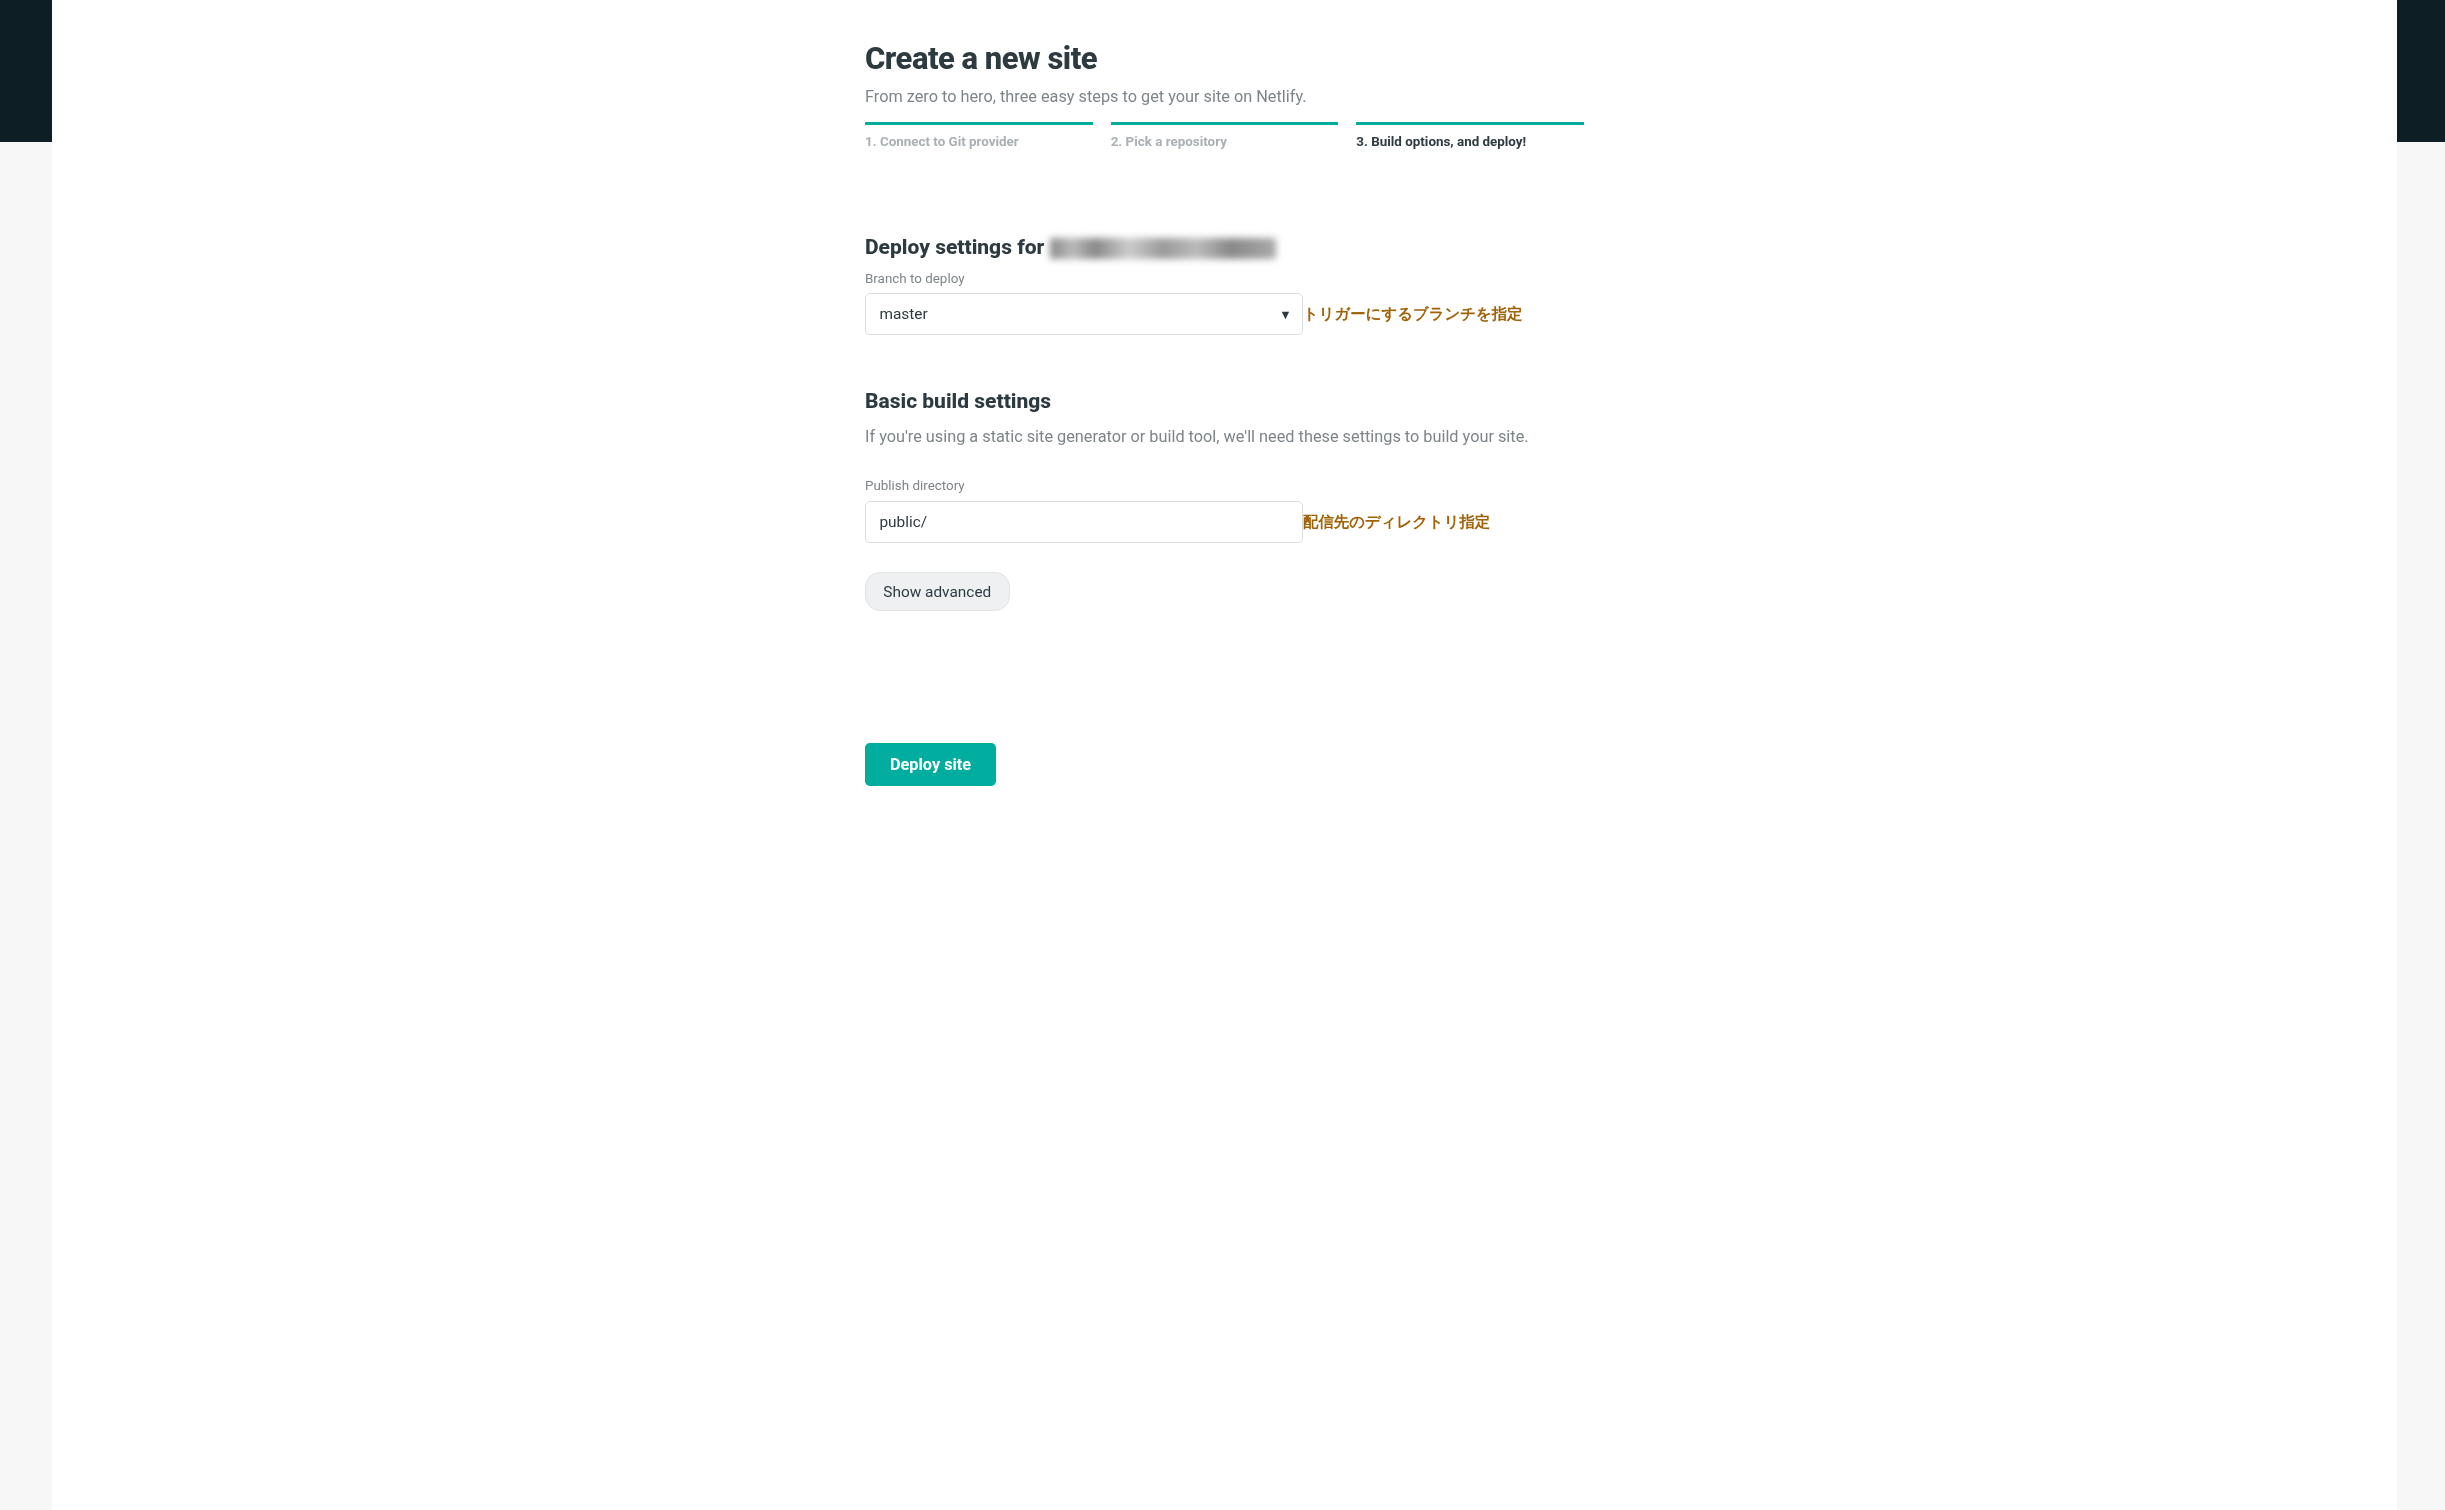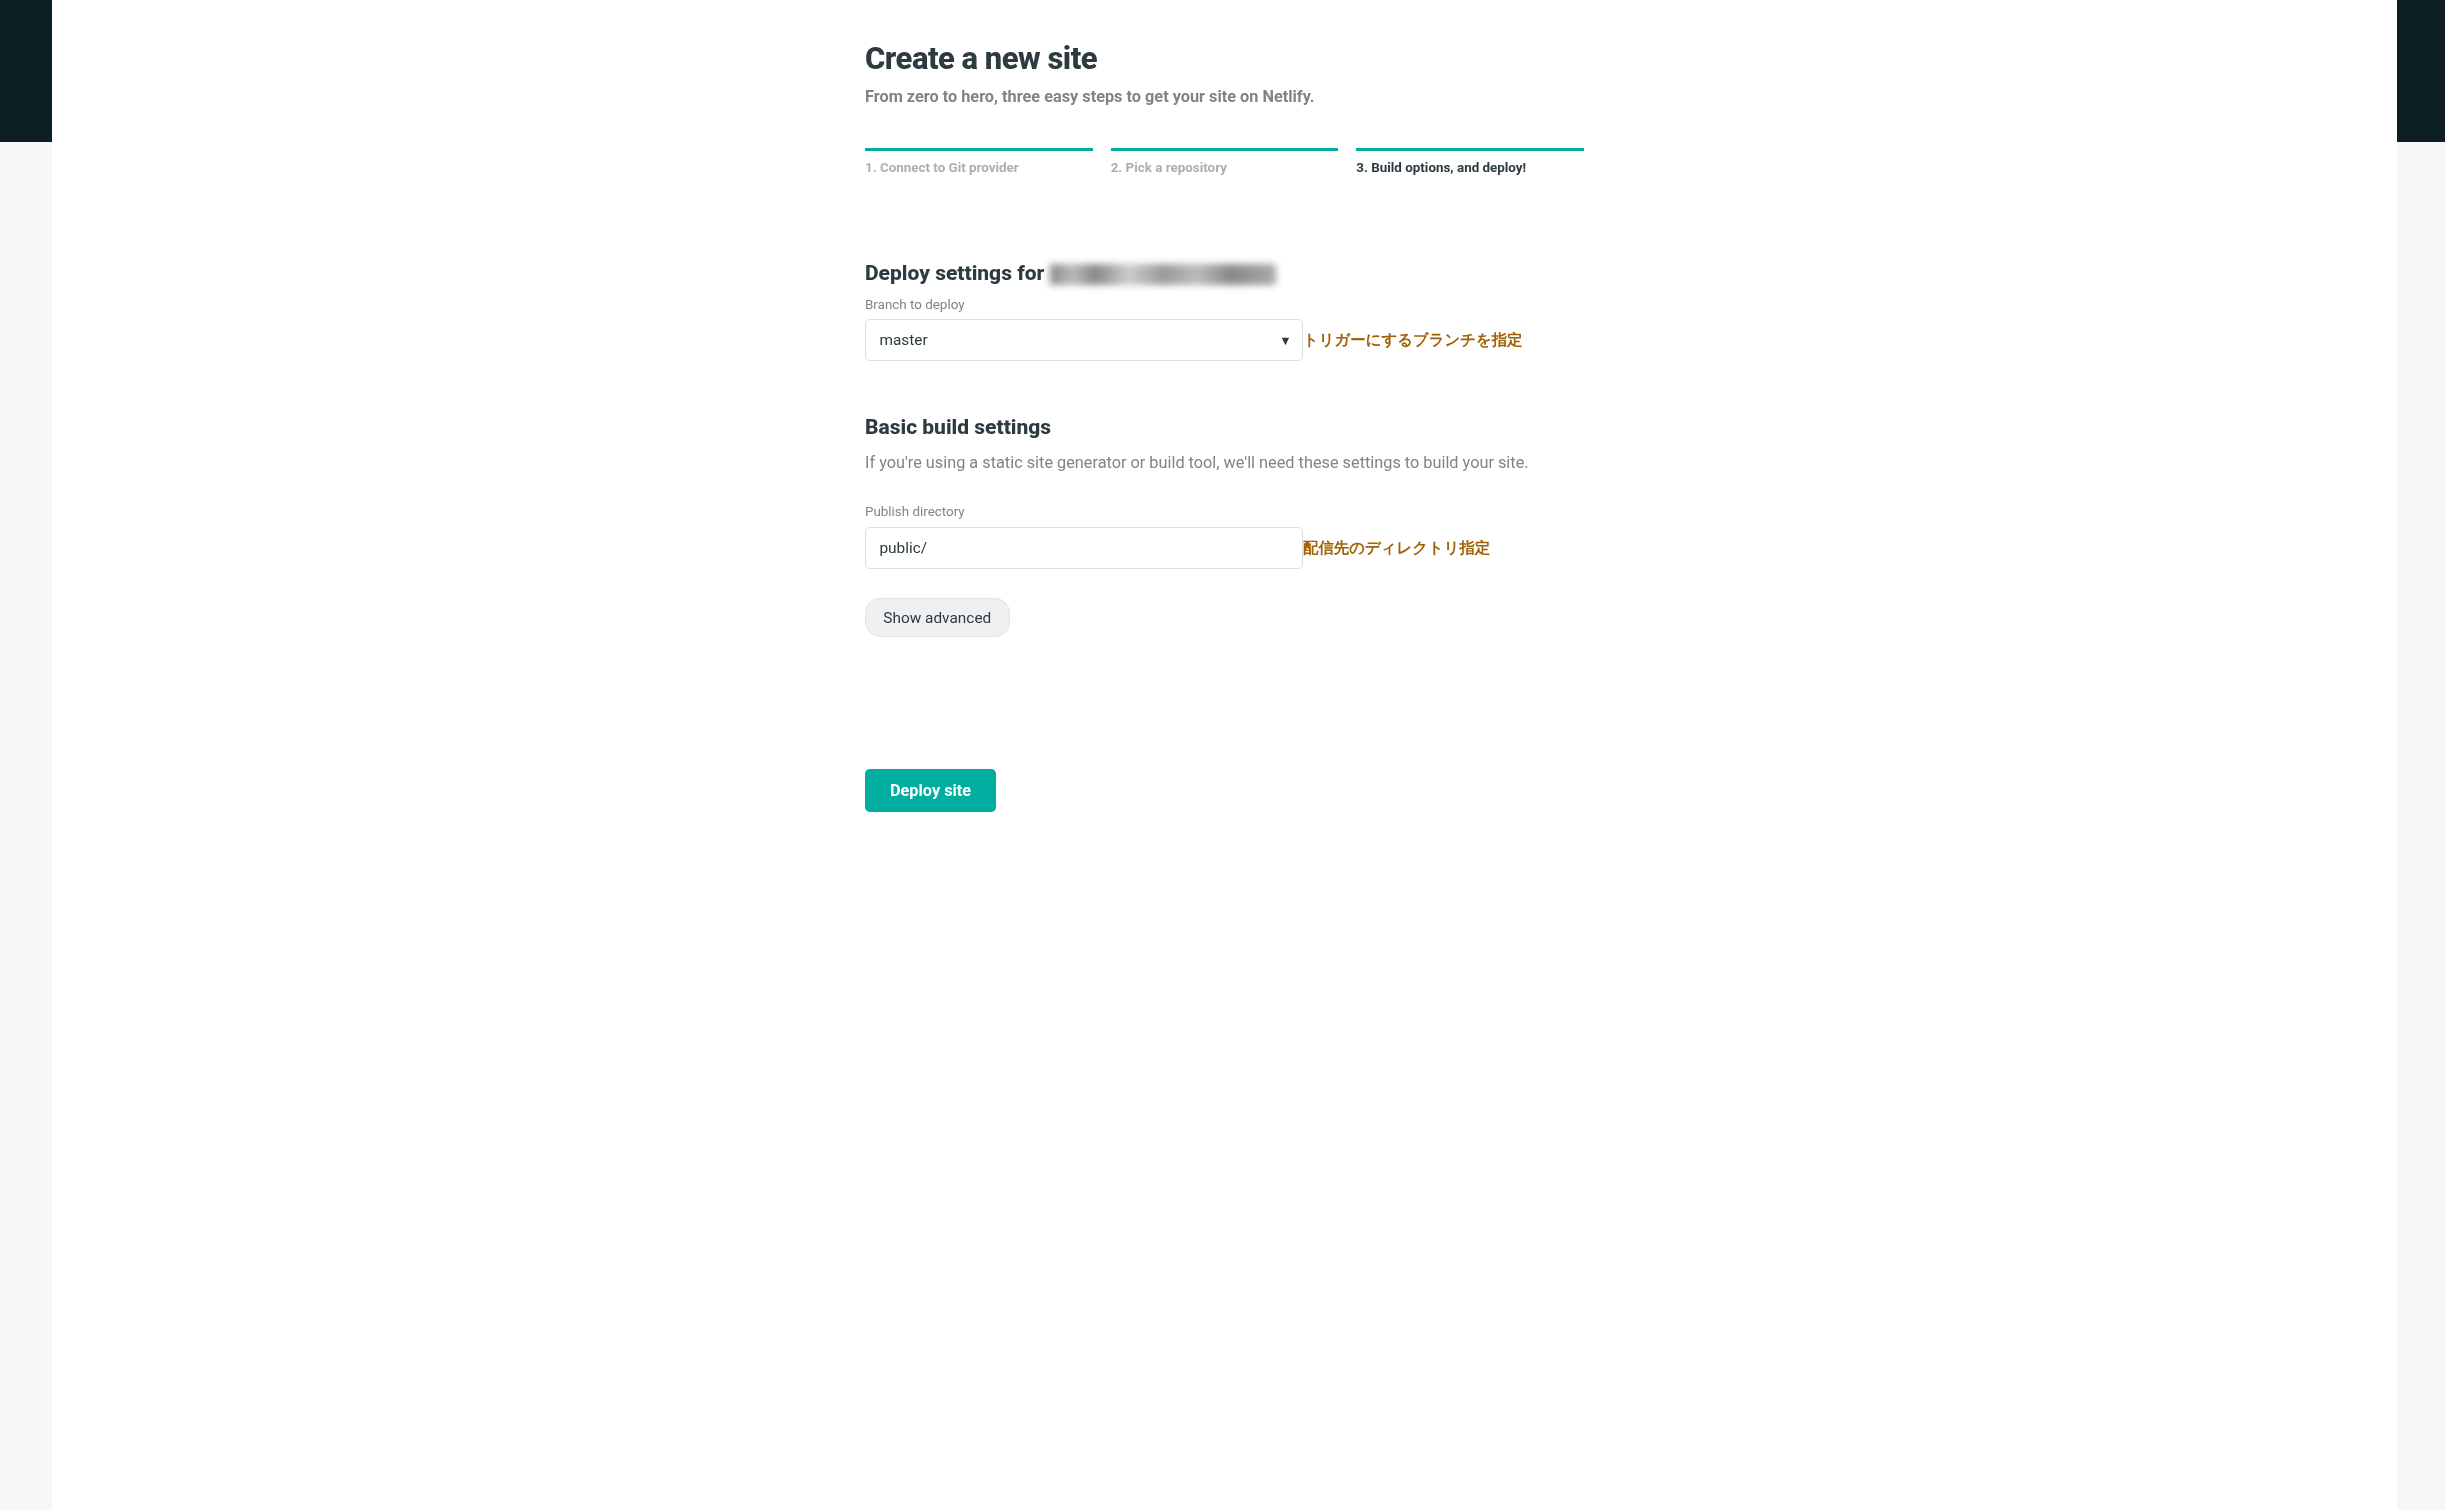--- a/index.html
+++ b/index.html
@@ -31,22 +31,21 @@
   h1.page-title {
     font-size: 31px;
     font-weight: 800;
     color: #2d3b41;
     letter-spacing: -0.5px;
     margin-bottom: 9.6px;
   }
   .page-subtitle {
     font-size: 16.3px;
     color: #7d8589;
-    margin-bottom: 42px;
-    font-weight: bold;
+    margin-bottom: 16px;
   }
   .stepper {
     display: flex;
     gap: 18px;
     margin-bottom: 86px;
   }
   .step {
     flex: 1;
     border-top: 3.8px solid #00ad9f;
     padding-top: 9.6px;

